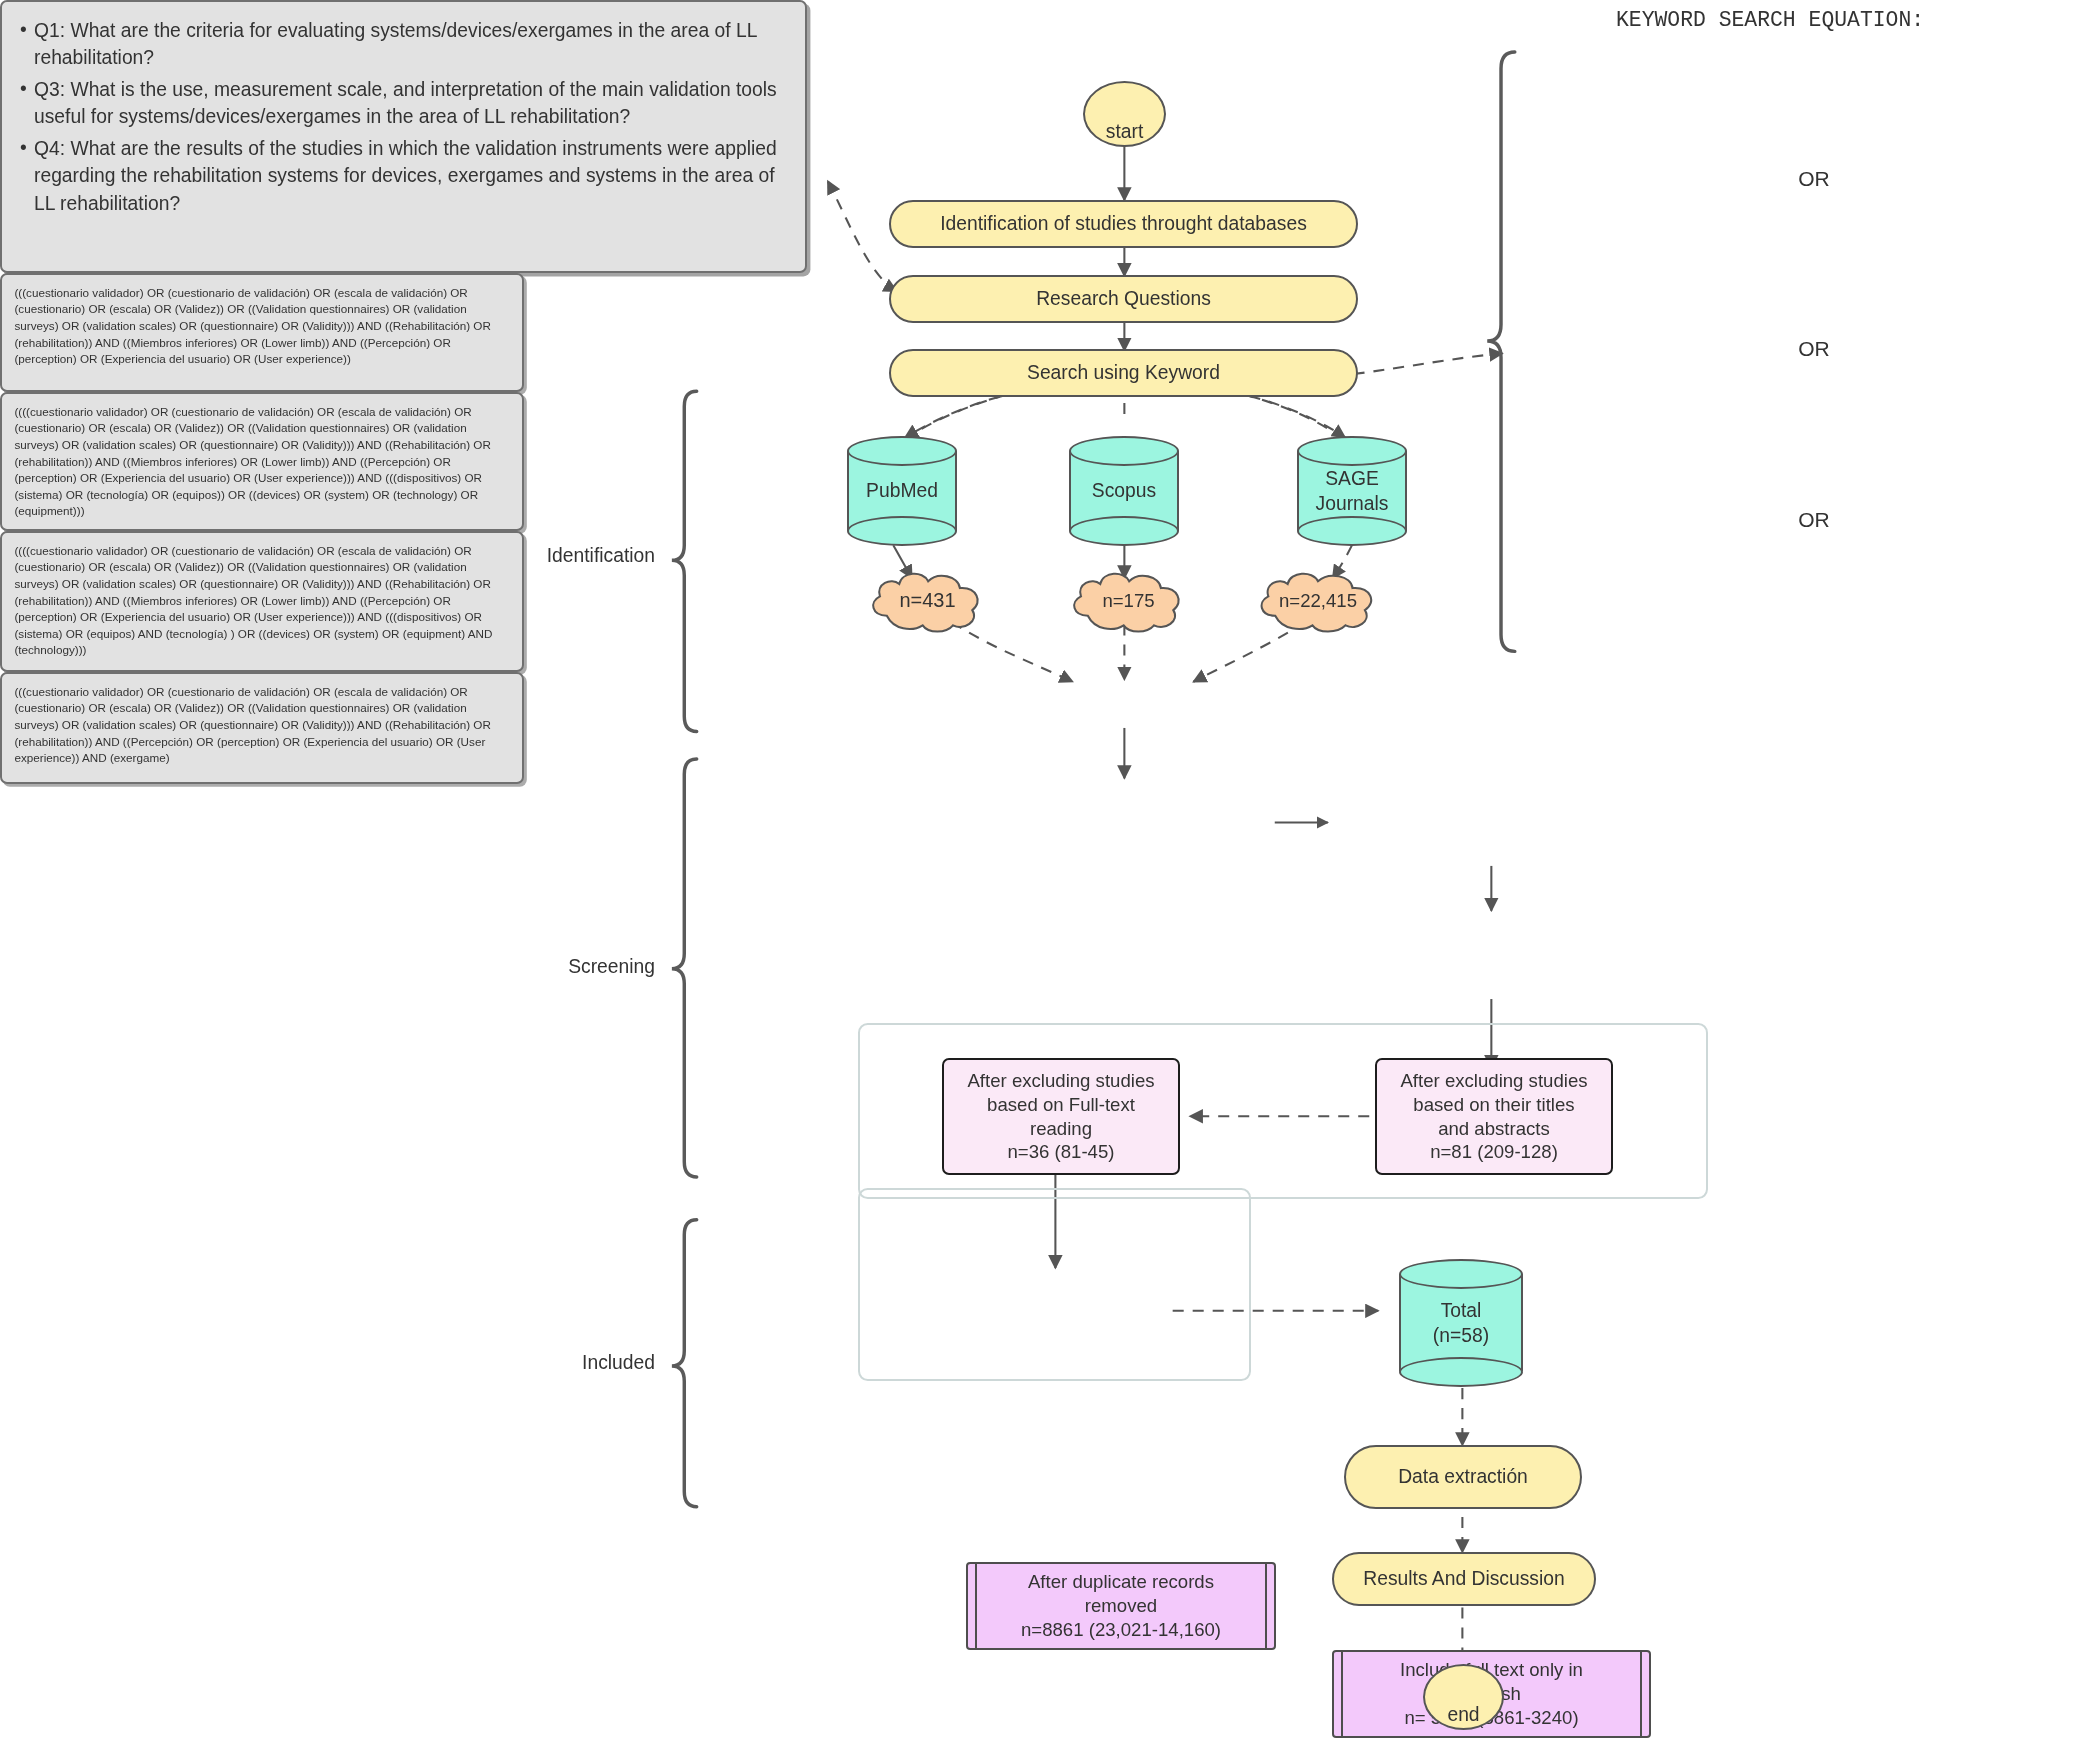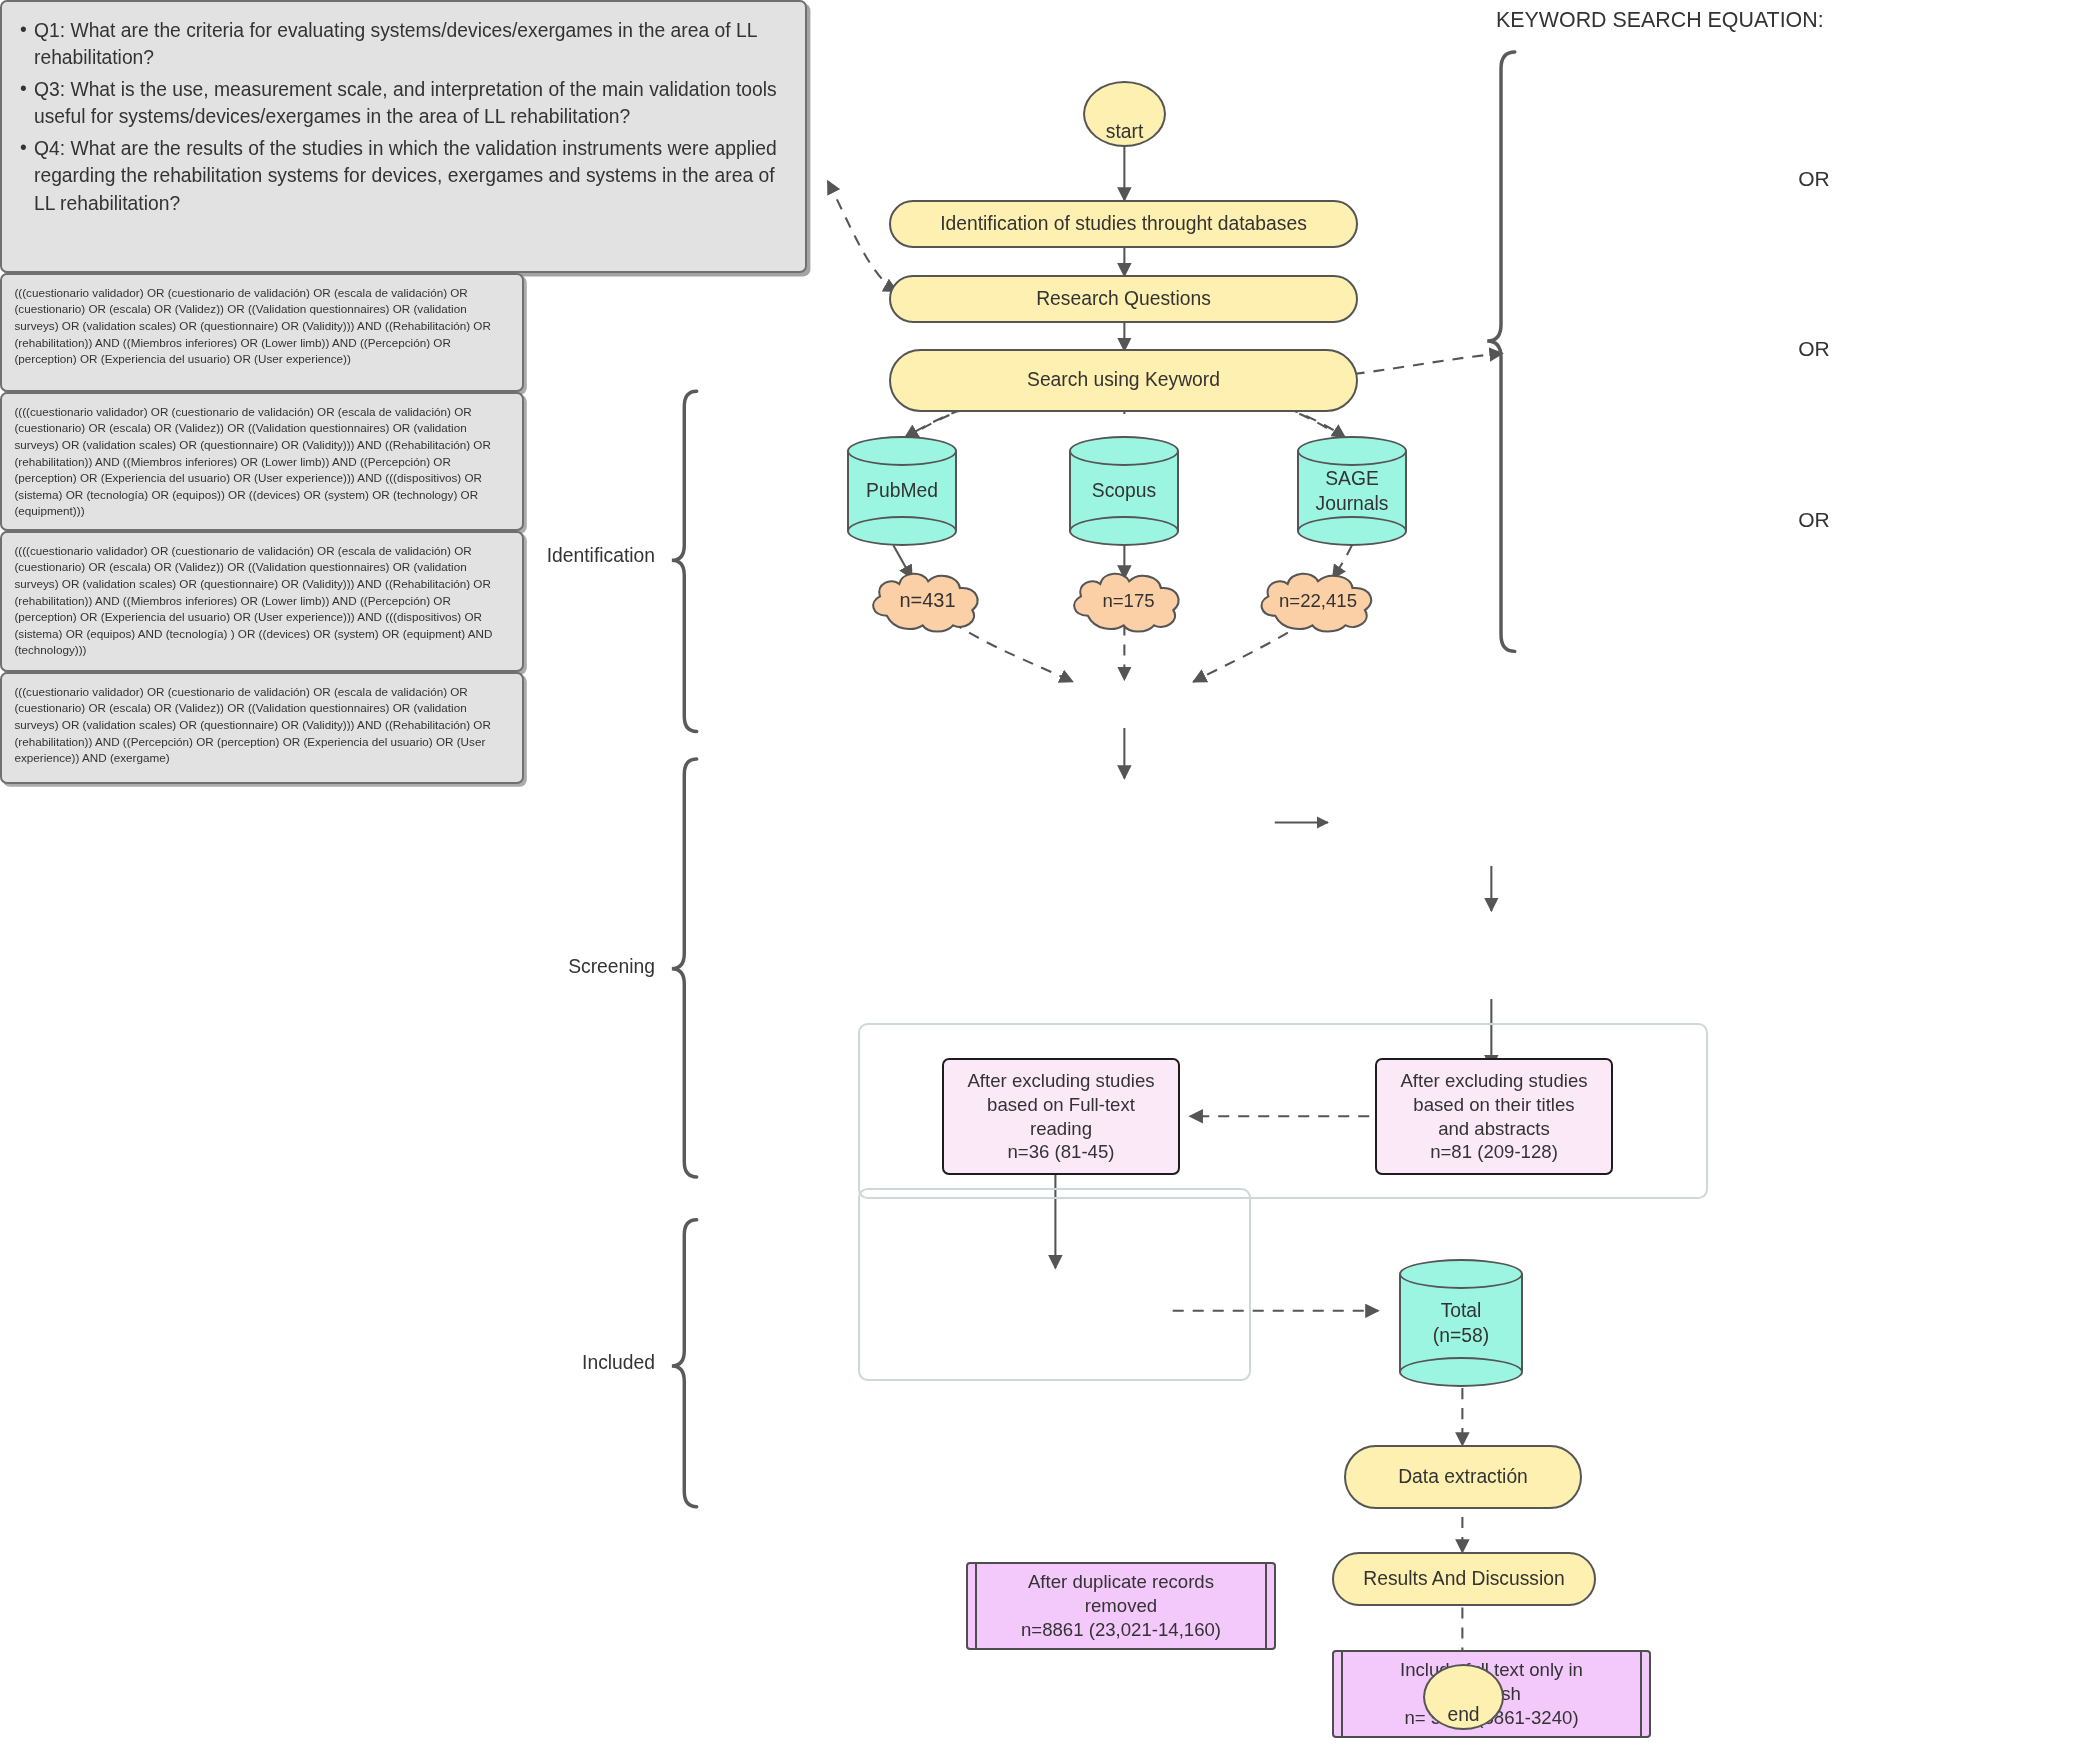--- a/index.html
+++ b/index.html
@@ -124,21 +124,21 @@
   </svg>
 
   <div class="greynote" style="left:23.5px;top:41px;width:807px;height:273px;box-shadow:3.4px 3.4px 0 rgba(90,90,90,.55);">
     <ul class="qlist" style="font-size:19.3px;padding-top:15px;">
       <li>Q1: What are the criteria for evaluating systems/devices/exergames in the area of LL rehabilitation?</li>
       <li>Q3: What is the use, measurement scale, and interpretation of the main validation tools useful for systems/devices/exergames in the area of LL rehabilitation?</li>
       <li>Q4: What are the results of the studies in which the validation instruments were applied regarding the rehabilitation systems for devices, exergames and systems in the area of LL rehabilitation?</li>
     </ul>
   </div>
 
-  <div class="kwtitle" style="left:1496px;top:8.3px;font-size:21.4px;">KEYWORD SEARCH EQUATION:</div>
+  <div class="kwtitle" style="left:1616px;top:8.3px;font-size:21.4px;font-family:Liberation Mono, monospace;">KEYWORD SEARCH EQUATION:</div>
 
   <div class="greynote eqbox" style="left:1552px;top:50px;width:524px;height:119px;font-size:11.7px;box-shadow:2.8px 2.8px 0 rgba(90,90,90,.5);">
     <span>(((cuestionario validador) OR (cuestionario de validación) OR (escala de validación) OR (cuestionario) OR (escala) OR (Validez)) OR ((Validation questionnaires) OR (validation surveys) OR (validation scales) OR (questionnaire) OR (Validity))) AND ((Rehabilitación) OR (rehabilitation)) AND ((Miembros inferiores) OR (Lower limb)) AND ((Percepción) OR (perception) OR (Experiencia del usuario) OR (User experience))</span>
   </div>
   <div class="orlabel" style="left:1552px;top:167px;width:524px;font-size:21px;">OR</div>
 
   <div class="greynote eqbox" style="left:1552px;top:199px;width:524px;height:139px;font-size:11.7px;box-shadow:2.8px 2.8px 0 rgba(90,90,90,.5);">
     <span>((((cuestionario validador) OR (cuestionario de validación) OR (escala de validación) OR (cuestionario) OR (escala) OR (Validez)) OR ((Validation questionnaires) OR (validation surveys) OR (validation scales) OR (questionnaire) OR (Validity))) AND ((Rehabilitación) OR (rehabilitation)) AND ((Miembros inferiores) OR (Lower limb)) AND ((Percepción) OR (perception) OR (Experiencia del usuario) OR (User experience))) AND (((dispositivos) OR (sistema) OR (tecnología) OR (equipos)) OR ((devices) OR (system) OR (technology) OR (equipment)))</span>
   </div>
   <div class="orlabel" style="left:1552px;top:337px;width:524px;font-size:21px;">OR</div>
@@ -164,21 +164,21 @@
   </div>
 
   <div class="node stadium" style="left:889px;top:200px;width:469px;height:48px;">
     <span class="lbl" style="font-size:19.3px;">Identification of studies throught databases</span>
   </div>
 
   <div class="node stadium" style="left:889px;top:275px;width:469px;height:48px;">
     <span class="lbl" style="font-size:19.3px;">Research Questions</span>
   </div>
 
-  <div class="node stadium" style="left:889px;top:349px;width:469px;height:63px;">
+  <div class="node stadium" style="left:889px;top:349px;width:469px;height:48px;">
     <span class="lbl" style="font-size:19.3px;">Search using Keyword</span>
   </div>
 
   <div class="cyl" style="left:847px;top:436px;width:110px;height:110px;">
     <div class="body" style="top:15px;height:80px;"></div>
     <div class="bot" style="bottom:0;"></div>
     <div class="top" style="top:0;"></div>
     <div class="txt" style="font-size:19.3px;">PubMed</div>
   </div>
 

